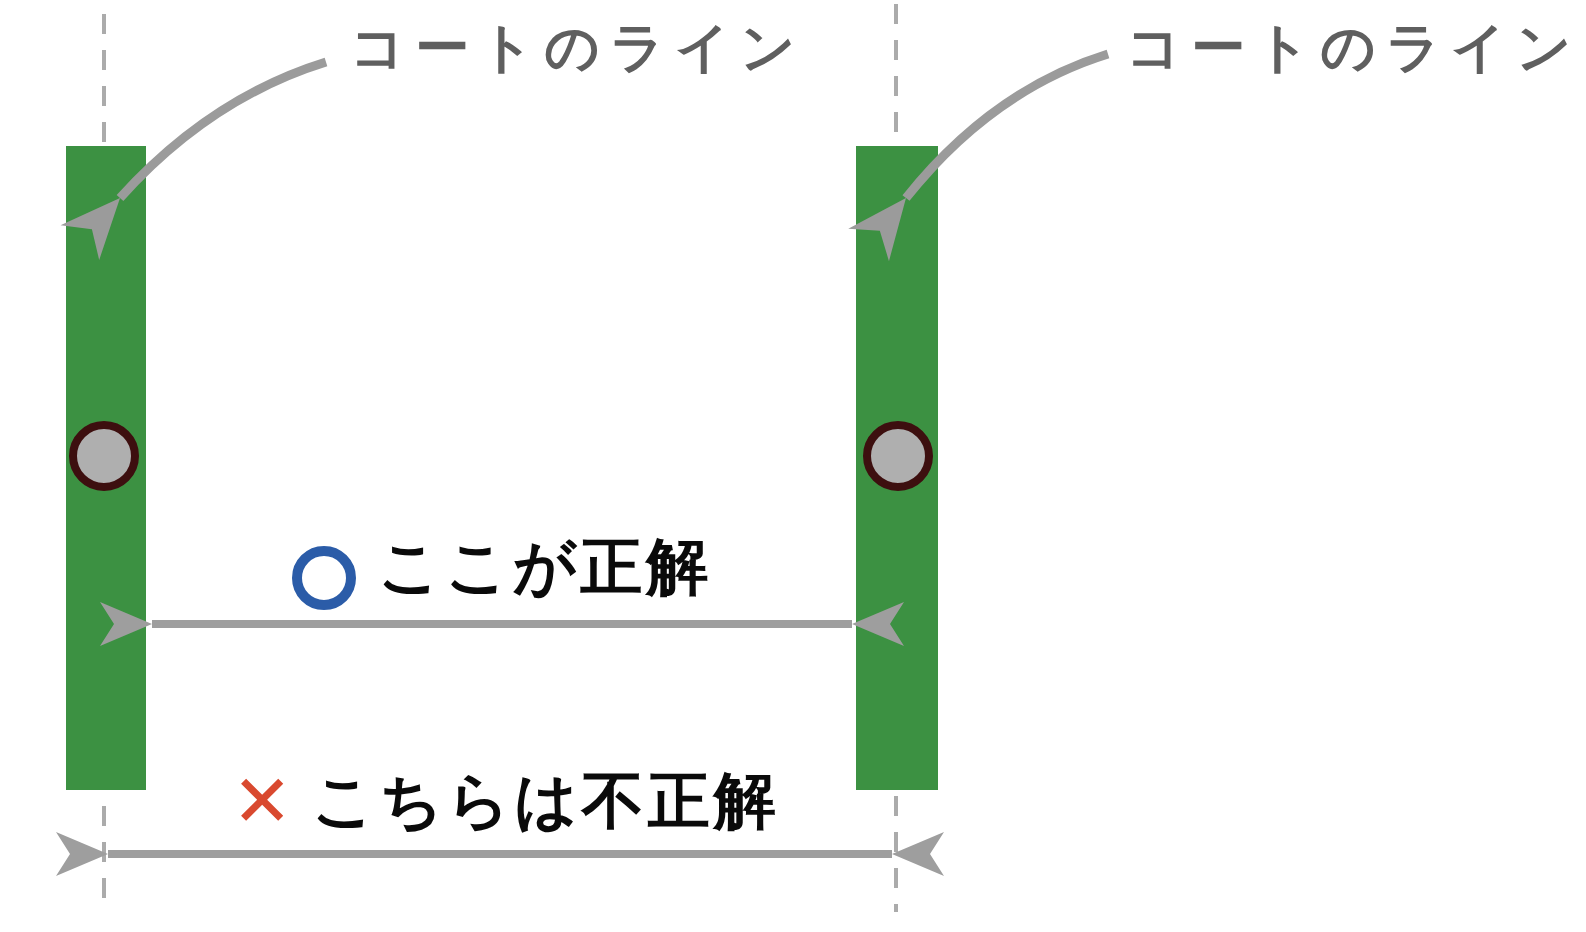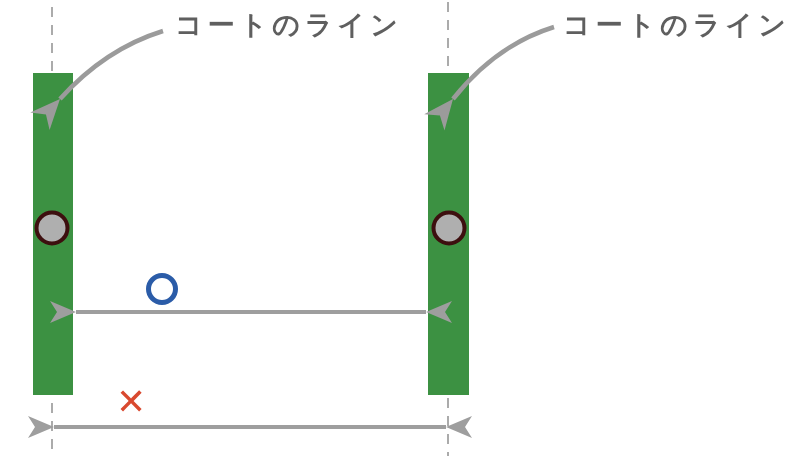--- a/index.html
+++ b/index.html
@@ -132,16 +132,18 @@
     <path class="leader-arrow" d="M163,31 Q105,49 60,99" marker-end="url(#bighead)"></path>
     <path class="leader-arrow" d="M554,27 Q496,45 453,99" marker-end="url(#bighead)"></path>
   </svg>
 
   <div class="txt court-label label-left">コートのライン</div>
 
   <div class="txt court-label label-right">コートのライン</div>
 
   <div class="correct-circle"></div>
 
+  <div class="txt correct-label">ここが正解</div>
 
   <div class="txt incorrect-mark">✕</div>
 
+  <div class="txt incorrect-label">こちらは不正解</div>
 </div>
 
 </body></html>

